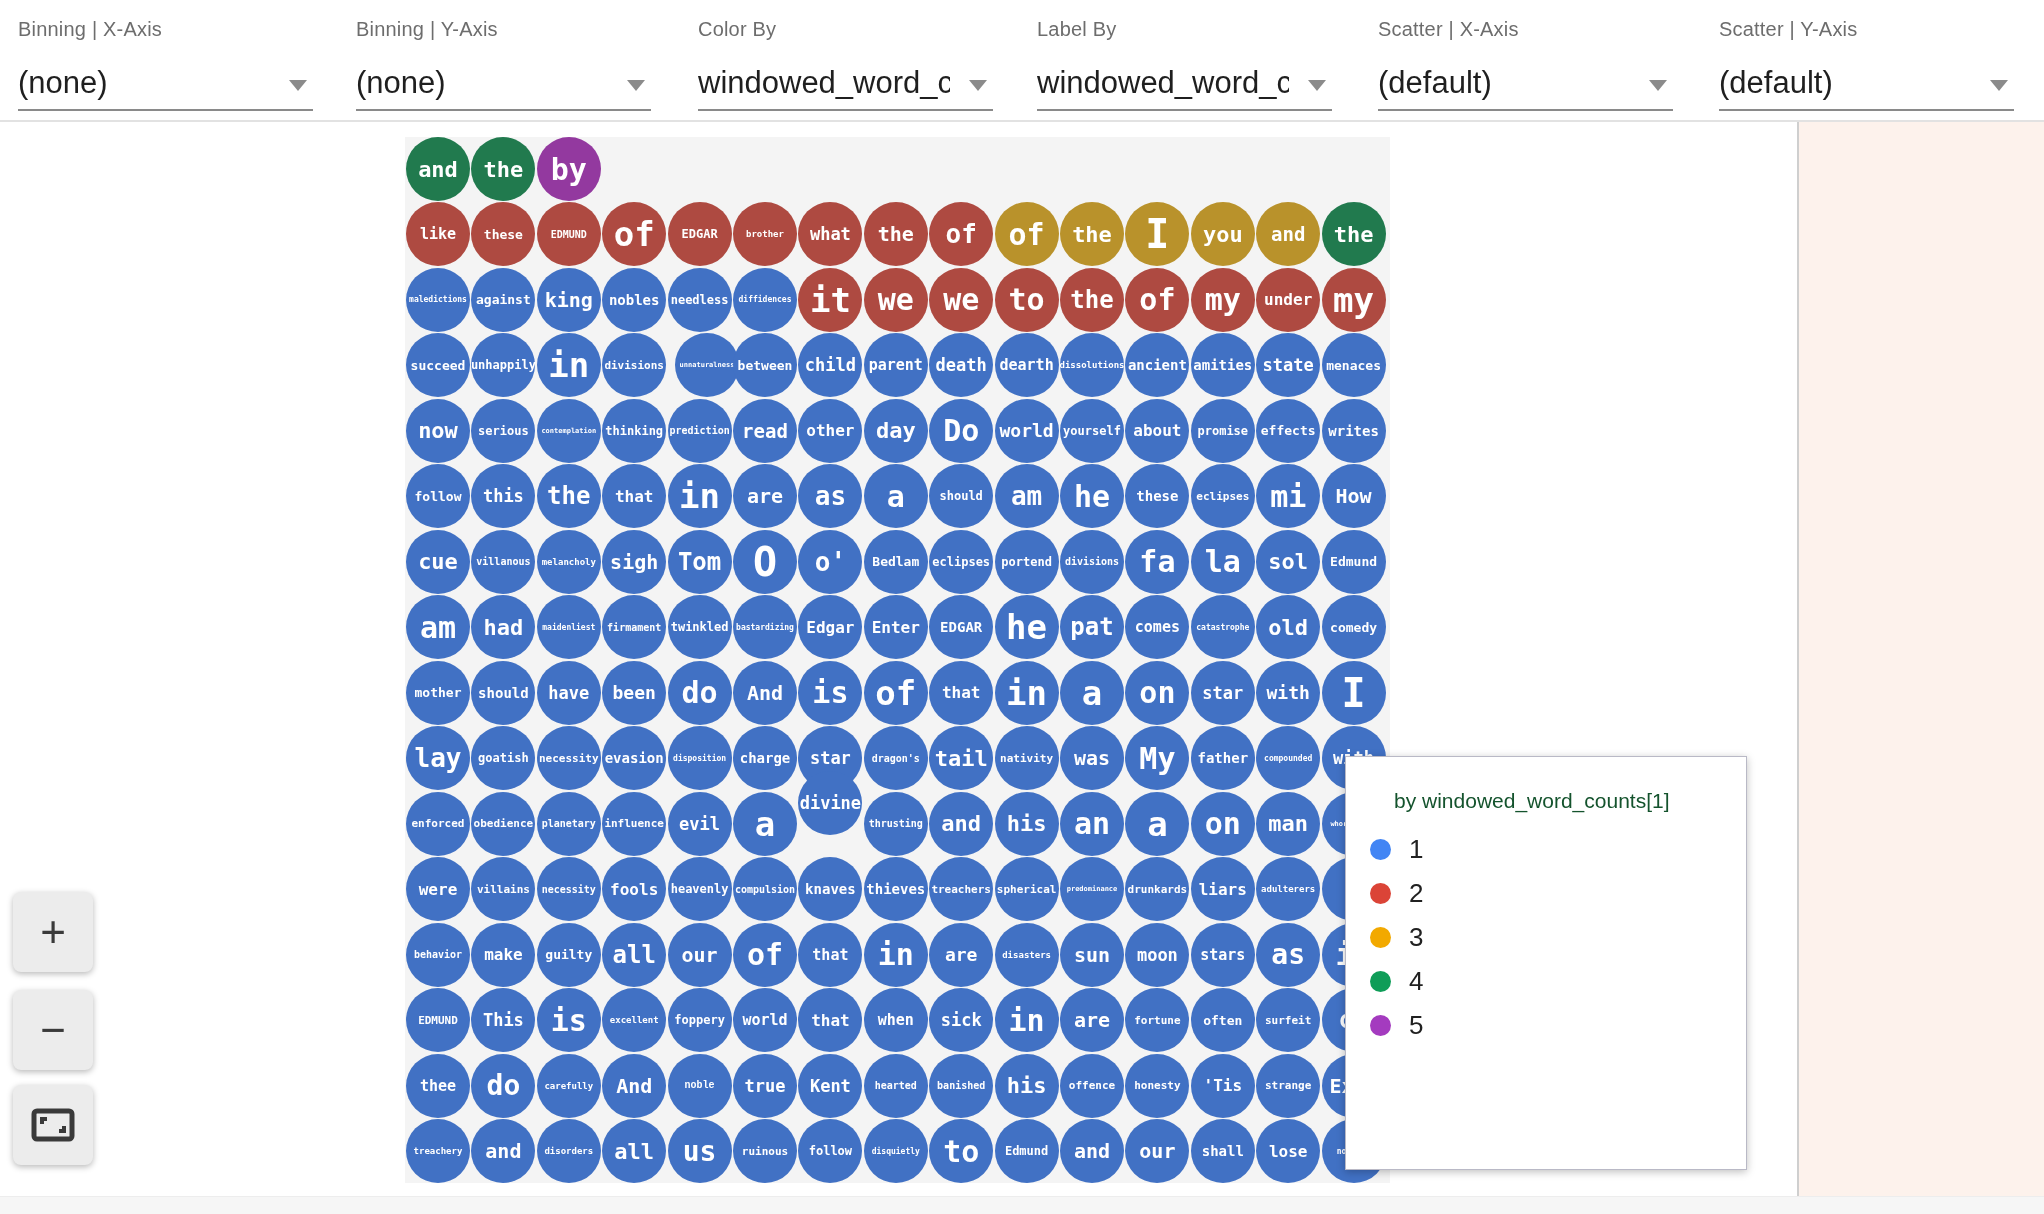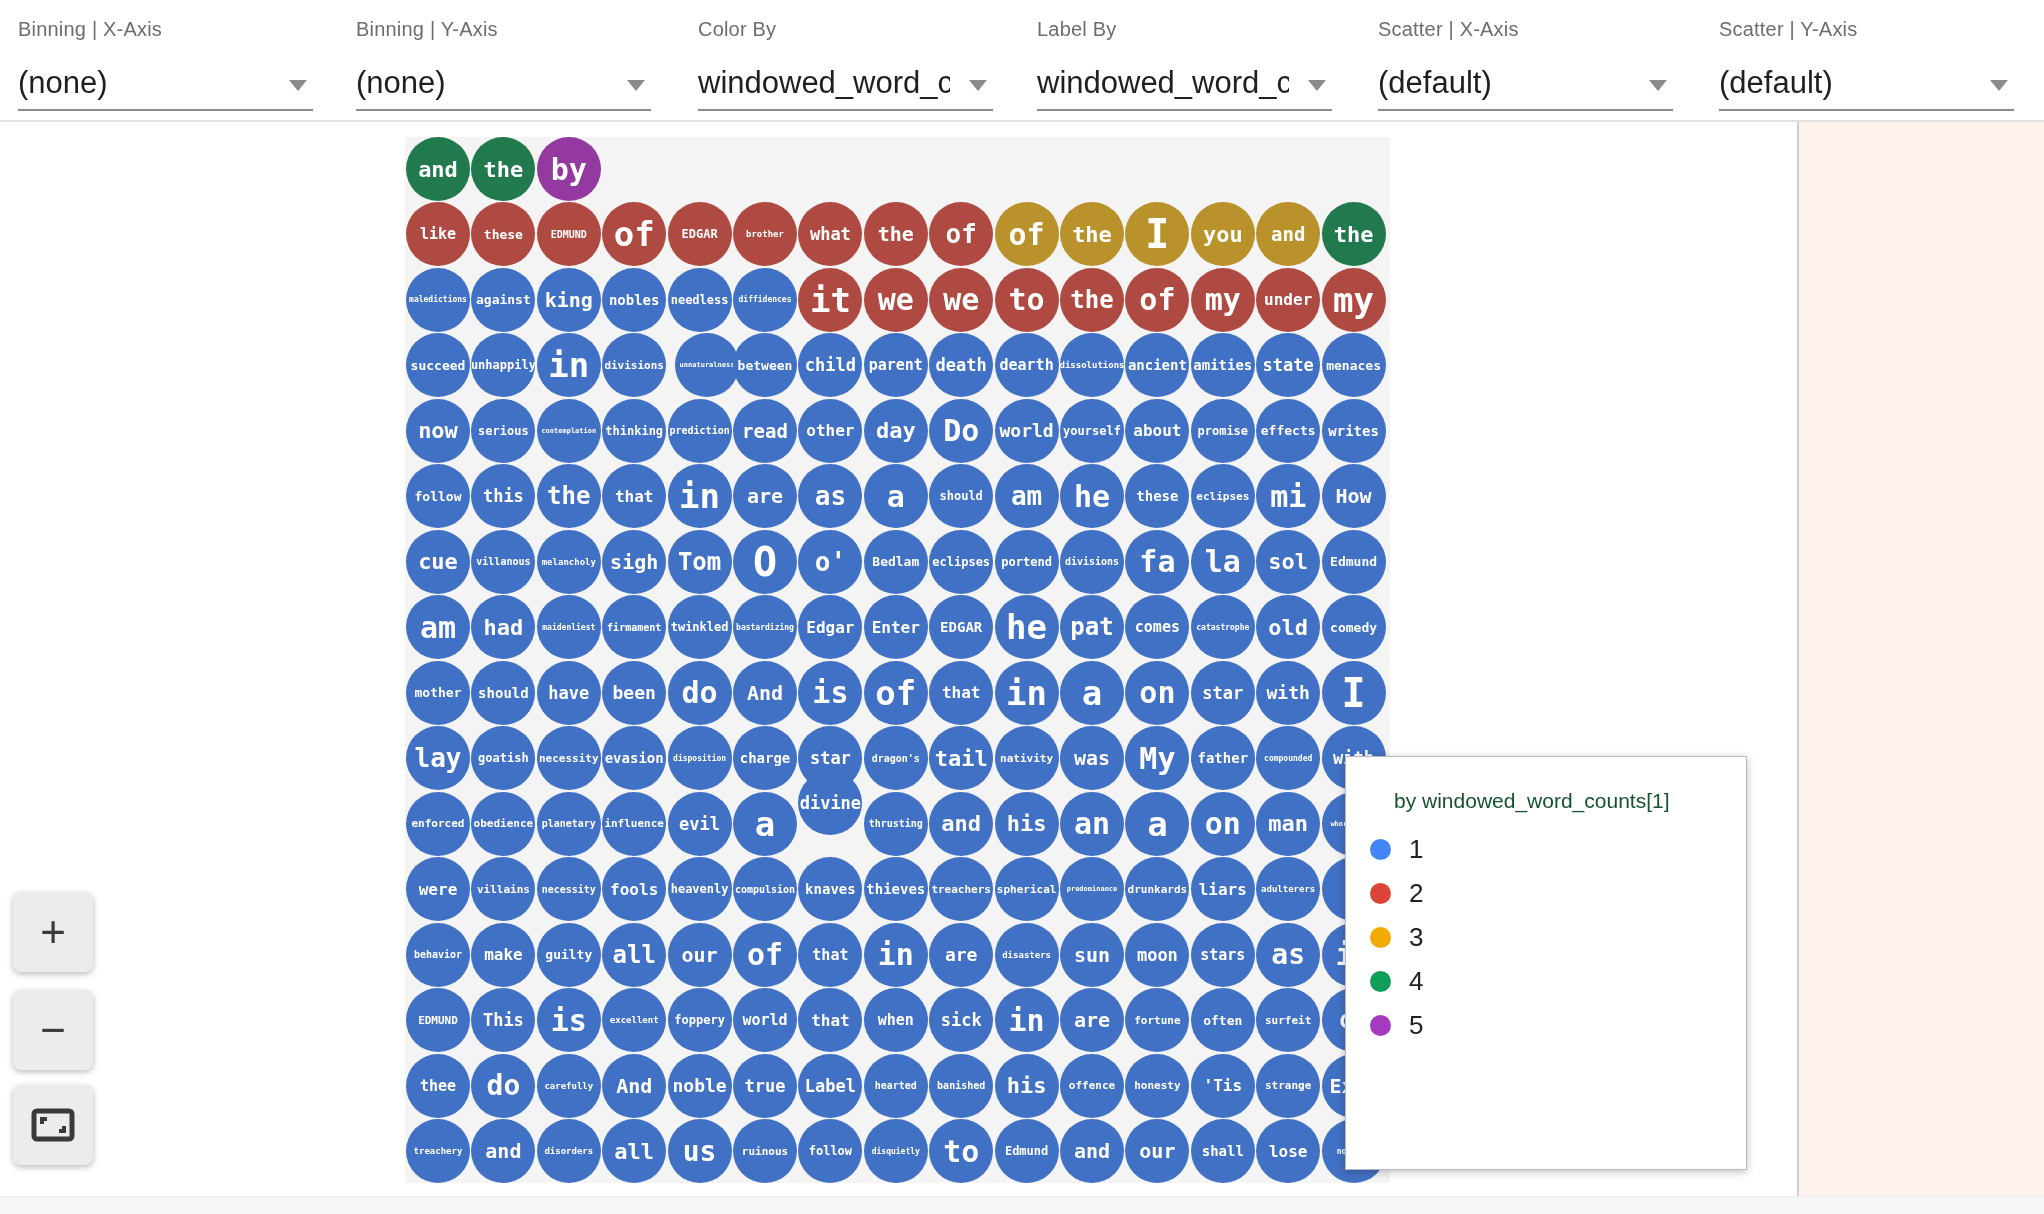--- a/index.html
+++ b/index.html
@@ -331,23 +331,23 @@
     <div class="bubble c1" style="left: 589.6px; top: 851.11px; font-size: 30px;">in</div>
     <div class="bubble c1" style="left: 655px; top: 851.11px; font-size: 20px;">are</div>
     <div class="bubble c1" style="left: 720.4px; top: 851.11px; font-size: 11px;">fortune</div>
     <div class="bubble c1" style="left: 785.8px; top: 851.11px; font-size: 13px;">often</div>
     <div class="bubble c1" style="left: 851.2px; top: 851.11px; font-size: 11px;">surfeit</div>
     <div class="bubble c1" style="left: 916.6px; top: 851.11px; font-size: 24px;">of</div>
     <div class="bubble c1" style="left: 1px; top: 916.58px; font-size: 15px;">thee</div>
     <div class="bubble c1" style="left: 66.4px; top: 916.58px; font-size: 28px;">do</div>
     <div class="bubble c1" style="left: 131.8px; top: 916.58px; font-size: 9px;">carefully</div>
     <div class="bubble c1" style="left: 197.2px; top: 916.58px; font-size: 20px;">And</div>
-    <div class="bubble c1" style="left: 262.6px; top: 916.58px; font-size: 18px;">noble</div>
+    <div class="bubble c1" style="left: 262.6px; top: 916.58px; font-size: 10px; font-family: Liberation Mono, monospace;">noble</div>
     <div class="bubble c1" style="left: 328px; top: 916.58px; font-size: 17px;">true</div>
-    <div class="bubble c1" style="left: 393.4px; top: 916.58px; font-size: 17px;">Label</div>
+    <div class="bubble c1" style="left: 393.4px; top: 916.58px; font-size: 17px;">Kent</div>
     <div class="bubble c1" style="left: 458.8px; top: 916.58px; font-size: 10px;">hearted</div>
     <div class="bubble c1" style="left: 524.2px; top: 916.58px; font-size: 10px;">banished</div>
     <div class="bubble c1" style="left: 589.6px; top: 916.58px; font-size: 22px;">his</div>
     <div class="bubble c1" style="left: 655px; top: 916.58px; font-size: 11px;">offence</div>
     <div class="bubble c1" style="left: 720.4px; top: 916.58px; font-size: 11px;">honesty</div>
     <div class="bubble c1" style="left: 785.8px; top: 916.58px; font-size: 16px;">'Tis</div>
     <div class="bubble c1" style="left: 851.2px; top: 916.58px; font-size: 11px;">strange</div>
     <div class="bubble c1" style="left: 916.6px; top: 916.58px; font-size: 20px;">Exit</div>
     <div class="bubble c1" style="left: 1px; top: 982.05px; font-size: 9px;">treachery</div>
     <div class="bubble c1" style="left: 66.4px; top: 982.05px; font-size: 20px;">and</div>

